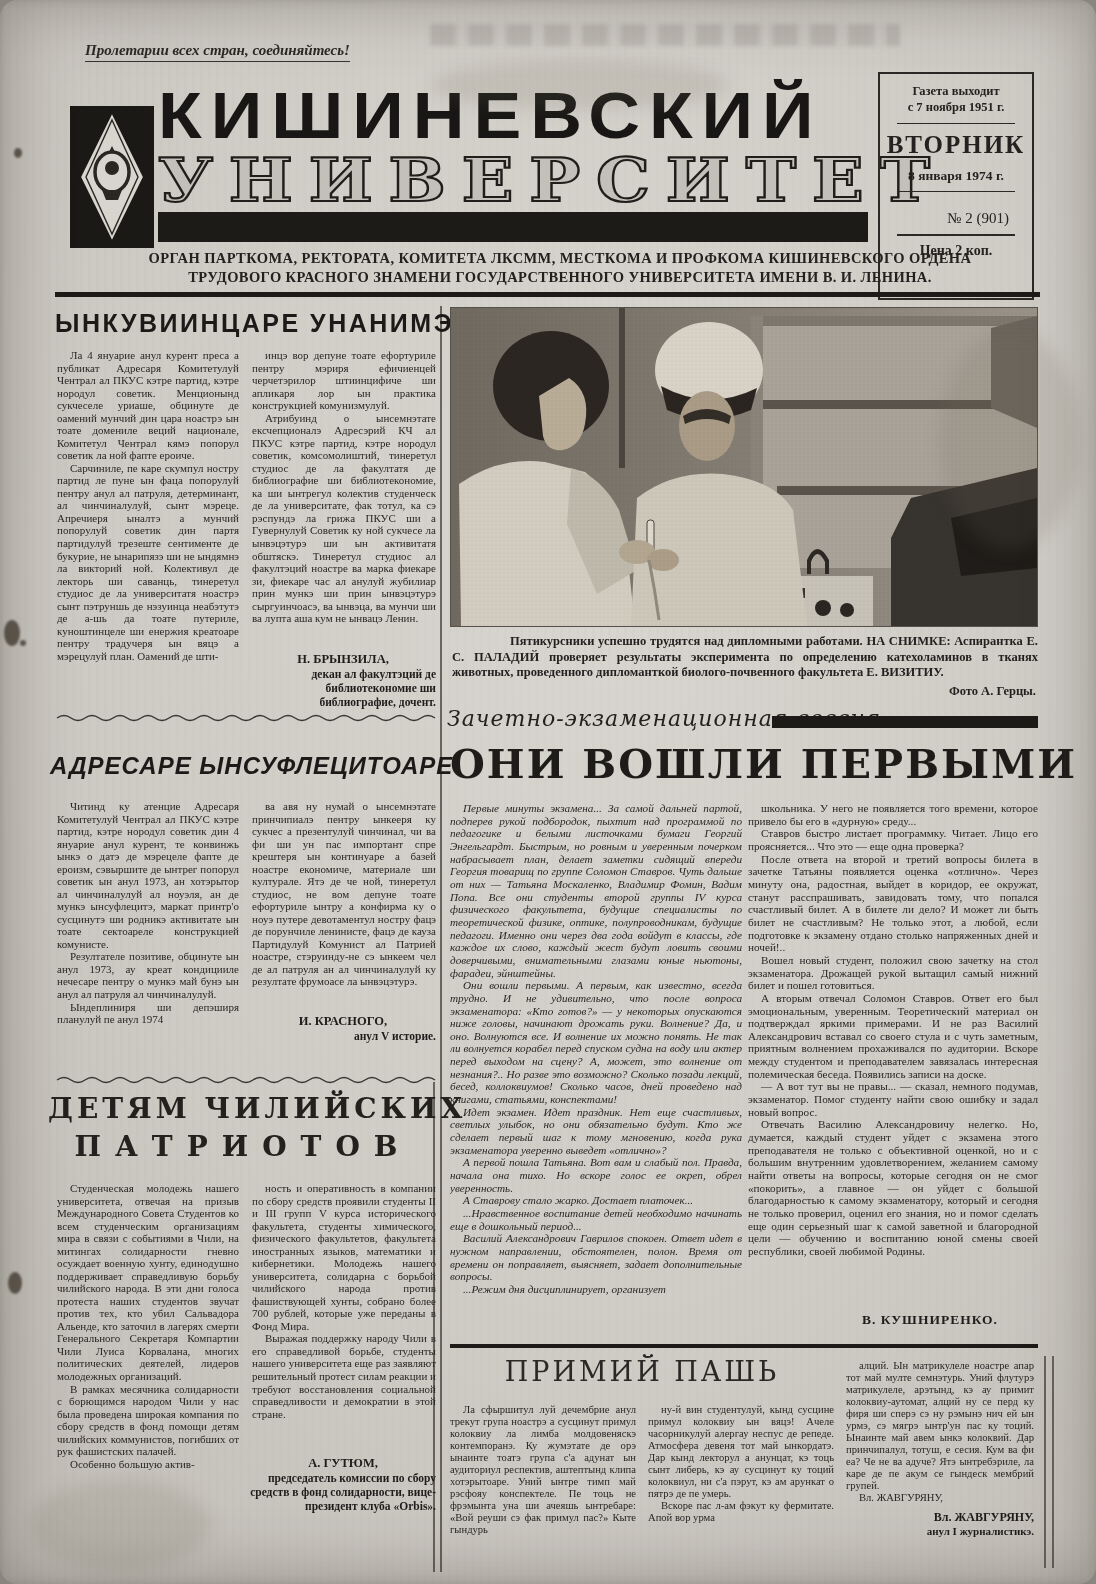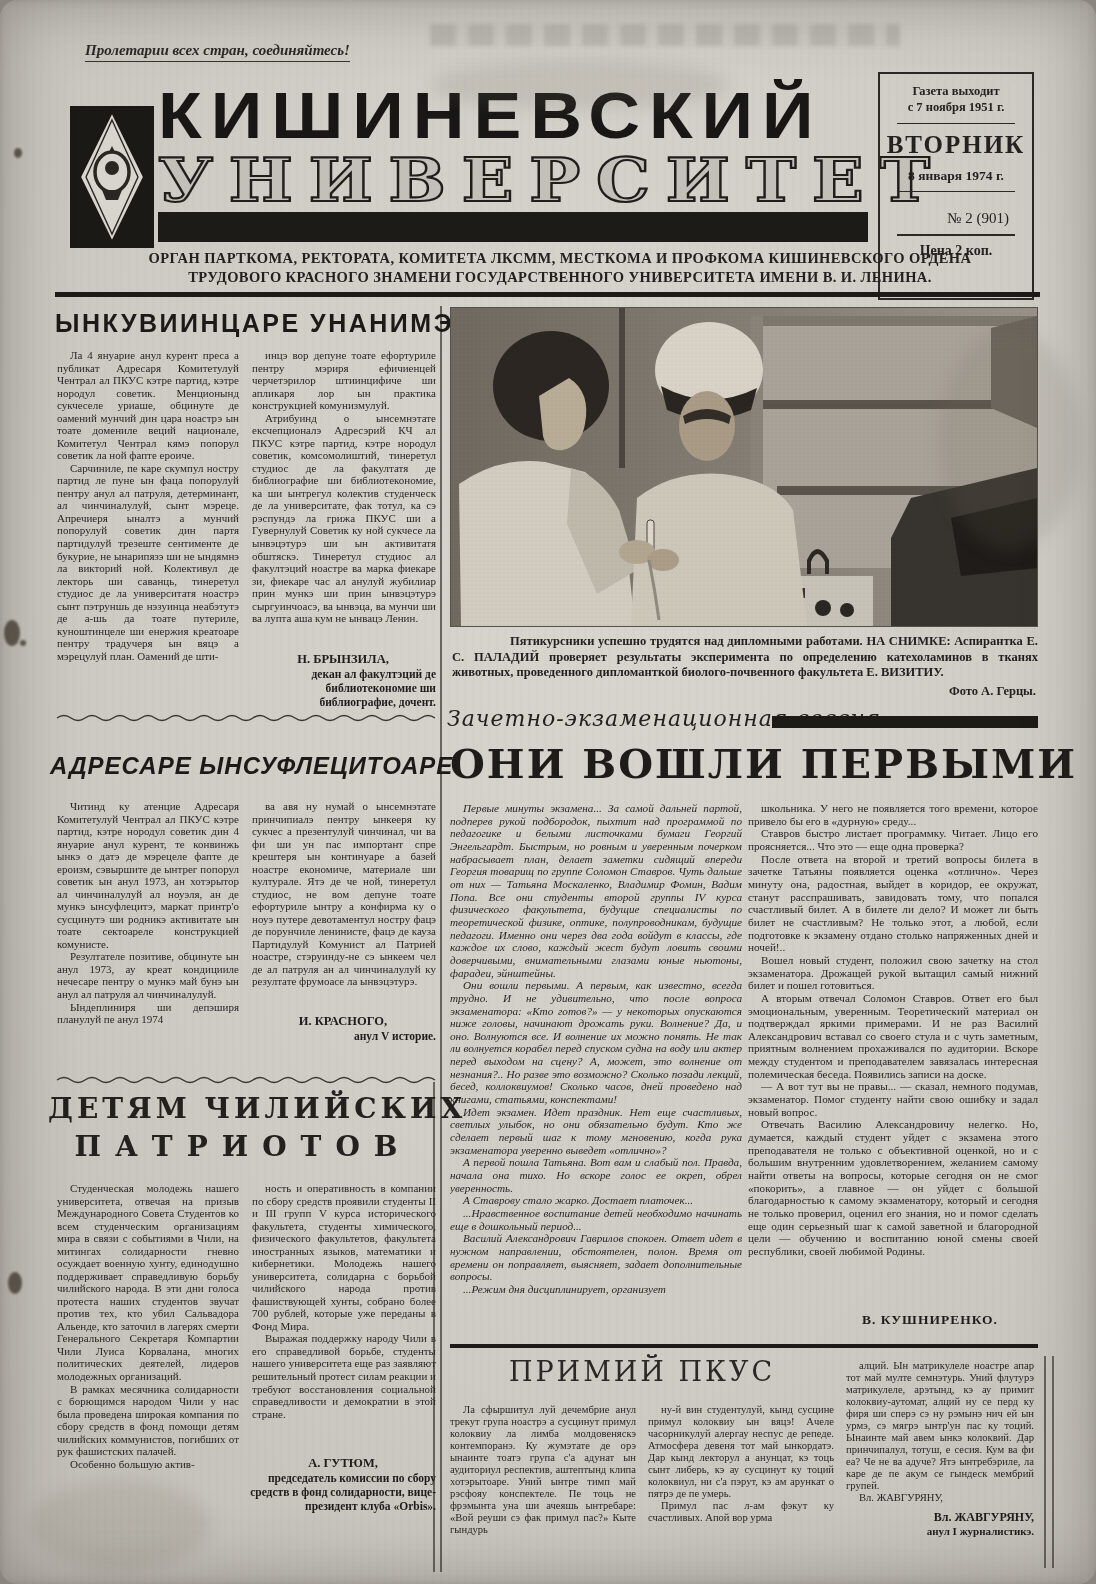--- a/index.html
+++ b/index.html
@@ -253,27 +253,27 @@
       <p class="para">А вторым отвечал Соломон Ставров. Ответ его был эмоциональным, уверенным. Теоретический материал он подтверждал яркими примерами. И не раз Василий Александрович вставал со своего стула и с чуть заметным, приятным волнением прохаживался по аудитории. Вскоре между студентом и преподавателем завязалась интересная полемическая беседа. Появились записи на доске.</p>
       <p class="para">— А вот тут вы не правы... — сказал, немного подумав, экзаменатор. Помог студенту найти свою ошибку и задал новый вопрос.</p>
       <p class="para">Отвечать Василию Александровичу нелегко. Но, думается, каждый студент уйдет с экзамена этого преподавателя не только с объективной оценкой, но и с большим внутренним удовлетворением, желанием самому найти ответы на вопросы, которые сегодня он не смог «покорить», а главное — он уйдет с большой благодарностью к самому экзаменатору, который и сегодня не только проверил, оценил его знания, но и помог сделать еще один серьезный шаг к самой заветной и благородной цели — обучению и воспитанию юной смены своей республики, своей любимой Родины.</p>
     </div>
   <div class="sig sig-right" style="left:748px;top:1312px;width:290px;">
     <div class="sig-name" style="padding-right:40px;">В. КУШНИРЕНКО.</div>
   </div>
 
   <div class="hrule" style="left:450px;top:1344px;width:588px;"></div>
 
-  <div class="h-a5">ПРИМИЙ ПКУС</div>
+  <div class="h-a5">ПРИМИЙ ПАШЬ</div>
   <div class="col col-sm" style="left:450px;top:1404px;width:186px;height:168px;">
       <p class="para">Ла сфыршитул луй дечембрие анул трекут група ноастрэ а сусцинут примул колоквиу ла лимба молдовеняскэ контемпоранэ. Ку жумэтате де орэ ынаинте тоатэ група с'а адунат ын аудиториул респектив, аштептынд клипа хотэрытоаре. Уний ынтре тимп май рэсфояу конспектеле. Пе тоць не фрэмынта уна ши ачеяшь ынтребаре: «Вой реуши сэ фак примул пас?» Кыте гындурь</p>
     </div>
   <div class="col col-sm" style="left:648px;top:1404px;width:186px;height:168px;">
       <p class="para">ну-й вин студентулуй, кынд сусцине примул колоквиу ын вяцэ! Ачеле часорникулуй алергау неспус де репеде. Атмосфера девеня тот май ынкордатэ. Дар кынд лекторул а анунцат, кэ тоць сынт либерь, кэ ау сусцинут ку тоций колоквиул, ни с'а пэрут, кэ ам арункат о пятрэ де пе умерь.</p>
-      <p class="para">Примул пас л-ам фэкут ку счастливых. Апой вор урма</p>
+      <p class="para">Вскоре пас л-ам фэкут ку фермитате. Апой вор урма</p>
     </div>
   <div class="col col-sm" style="left:846px;top:1360px;width:188px;height:148px;">
       <p class="para">алций. Ын матрикулеле ноастре апар тот май мулте семнэтурь. Уний флутурэ матрикулеле, арэтынд, кэ ау примит колоквиу-аутомат, алций ну се перд ку фиря ши сперэ сэ ну рэмынэ нич ей ын урмэ, сэ мягрэ ынтр'ун пас ку тоций. Ынаинте май авем ынкэ колоквий. Дар принчипалул, тотуш, е сесия. Кум ва фи еа? Че не ва адуче? Ятэ ынтребэриле, ла каре де пе акум се гындеск мембрий групей.</p>
       <p class="para">Вл. ЖАВГУРЯНУ,</p>
     </div>
   <div class="sig" style="left:846px;top:1510px;width:188px;">
     <div class="sig-name" style="text-align:right;font-size:12px;">Вл. ЖАВГУРЯНУ,</div>
     <div class="sig-role" style="font-size:11px;">анул I журналистикэ.</div>
   </div>
 

